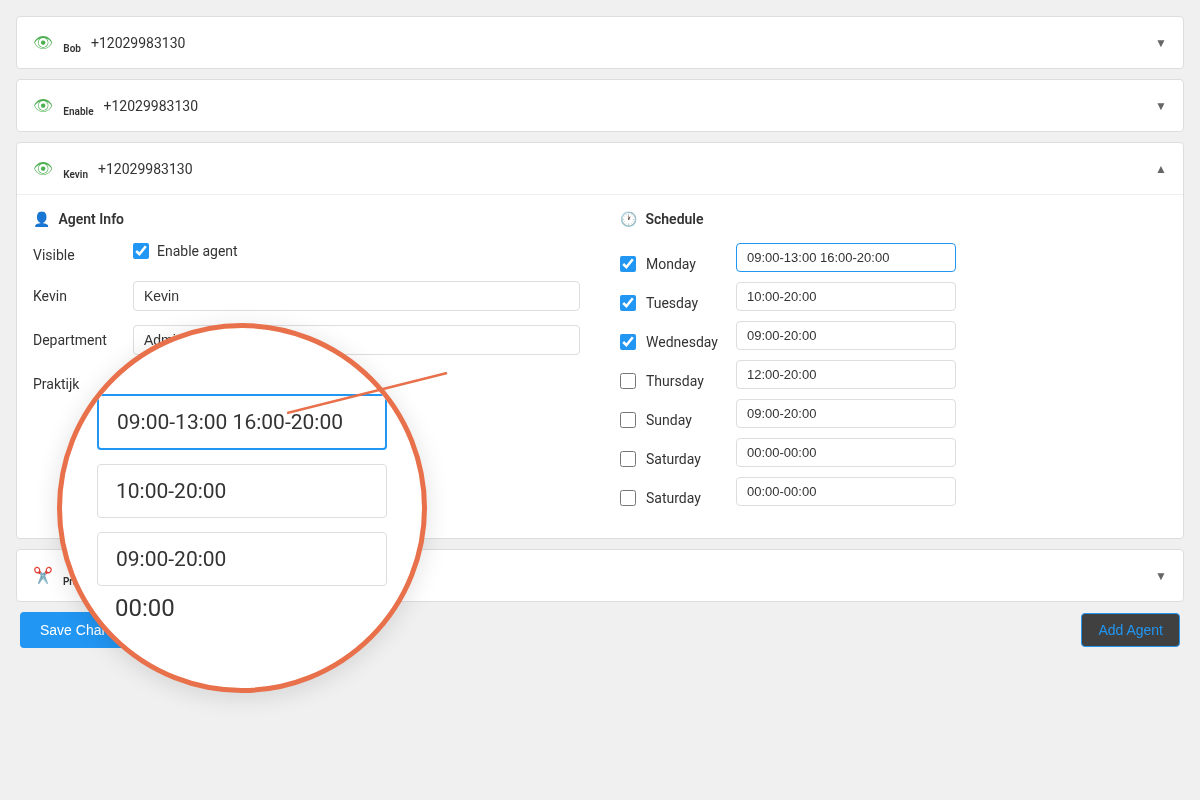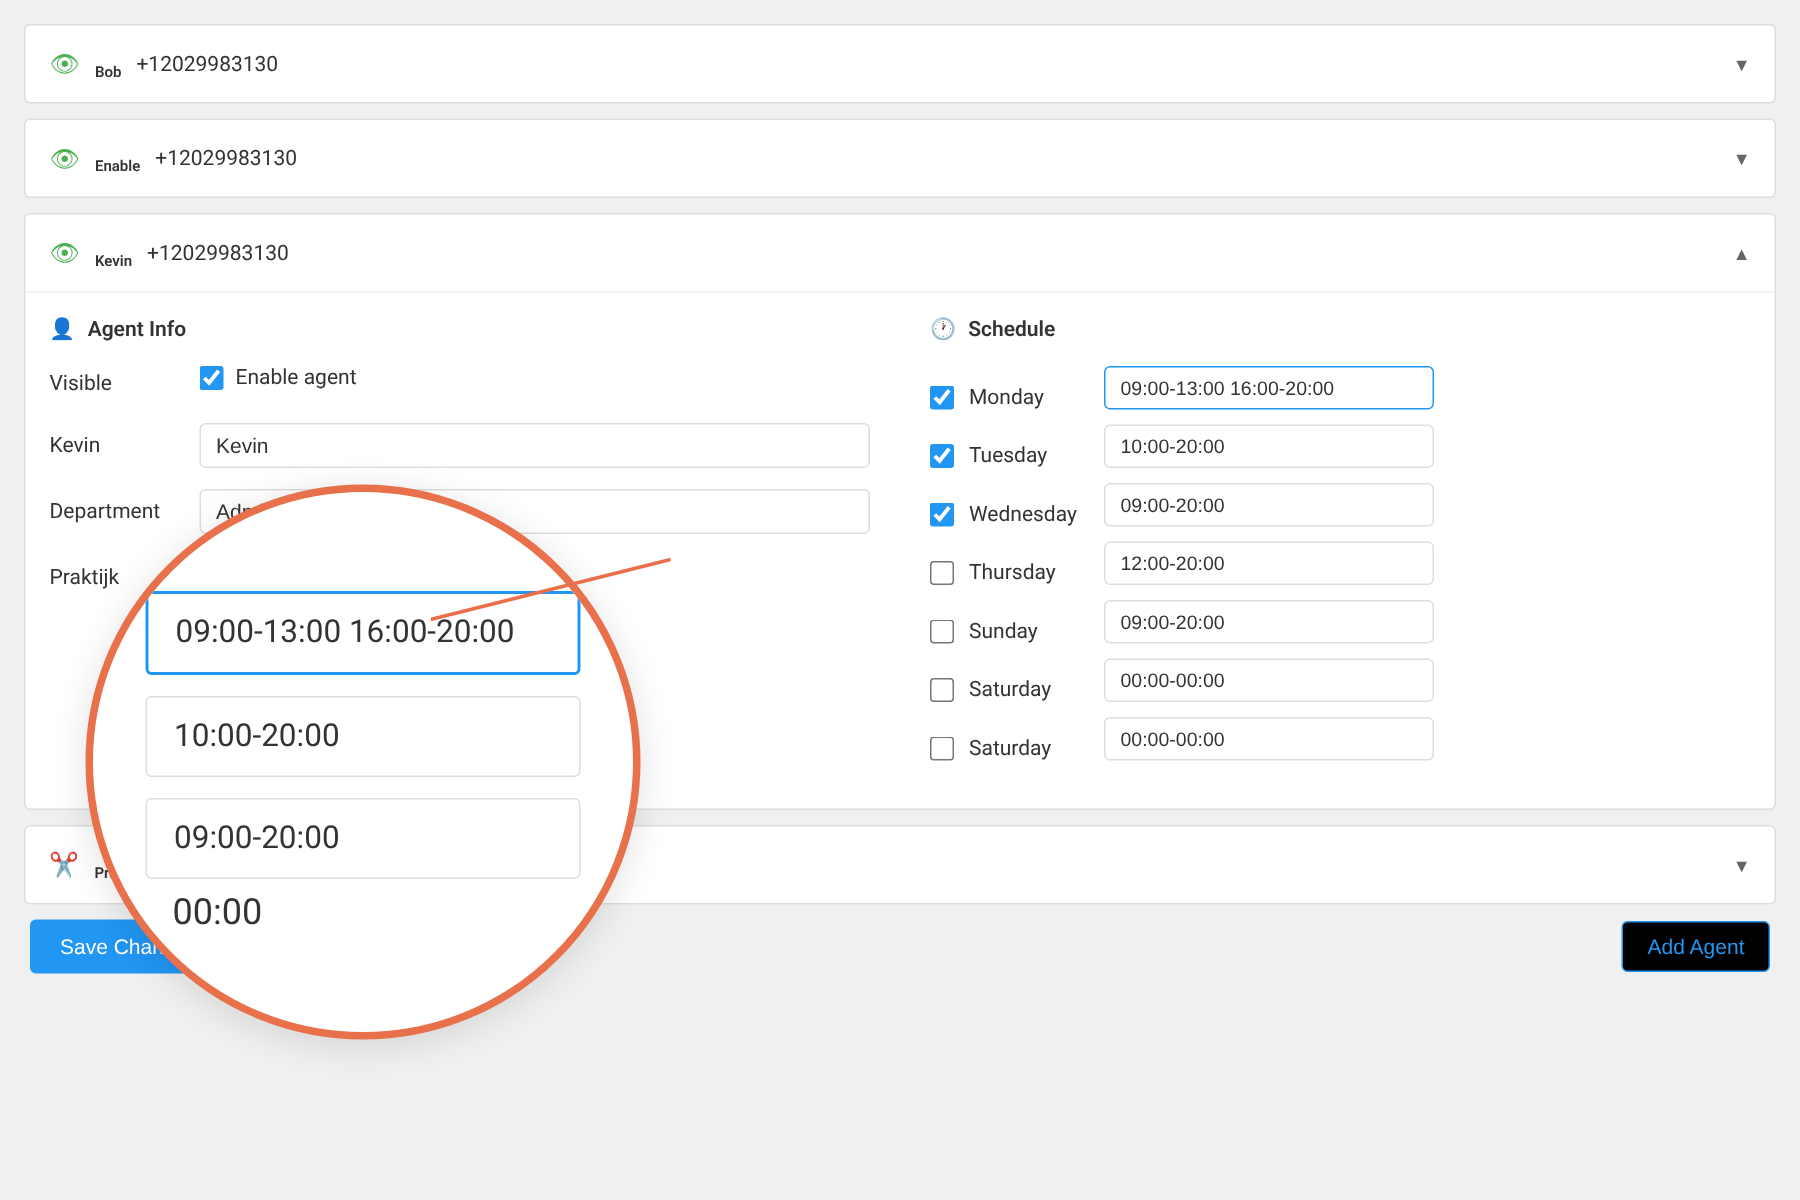--- a/index.html
+++ b/index.html
@@ -215,21 +215,21 @@
       color: #fff;
       border: none;
       border-radius: 4px;
       padding: 10px 20px;
       font-size: 14px;
       cursor: pointer;
       font-weight: 500;
     }
 
     .add-agent-btn {
-      background: #000000;
+      background: #404040;
       color: #333;
       border: 1px solid #2196f3;
       border-radius: 4px;
       padding: 8px 16px;
       font-size: 14px;
       cursor: pointer;
       color: #2196f3;
     }
 
     .phone-flag-row {

